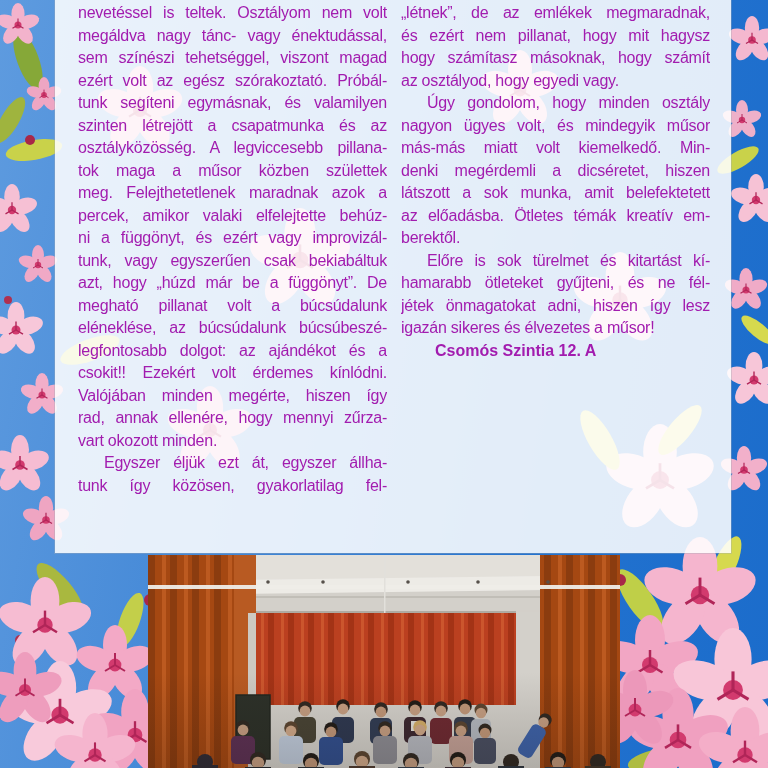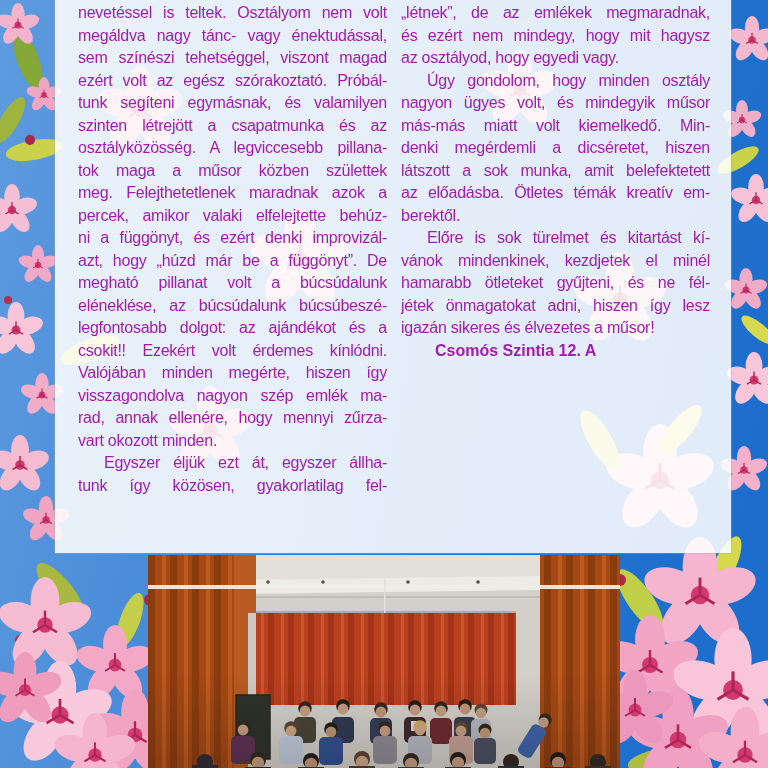--- a/index.html
+++ b/index.html
@@ -106,46 +106,46 @@
         <div class="line">nevetéssel is teltek. Osztályom nem volt</div>
         <div class="line">megáldva nagy tánc- vagy énektudással,</div>
         <div class="line">sem színészi tehetséggel, viszont magad</div>
         <div class="line">ezért volt az egész szórakoztató. Próbál-</div>
         <div class="line">tunk segíteni egymásnak, és valamilyen</div>
         <div class="line">szinten létrejött a csapatmunka és az</div>
         <div class="line">osztályközösség. A legviccesebb pillana-</div>
         <div class="line">tok maga a műsor közben születtek</div>
         <div class="line">meg. Felejthetetlenek maradnak azok a</div>
         <div class="line">percek, amikor valaki elfelejtette behúz-</div>
-        <div class="line">ni a függönyt, és ezért denki improvizál-</div>
+        <div class="line">ni a függönyt, és ezért vagy improvizál-</div>
+        <div class="line">tunk, vagy egyszerűen csak bekiabáltuk</div>
         <div class="line">azt, hogy „húzd már be a függönyt”. De</div>
         <div class="line">megható pillanat volt a búcsúdalunk</div>
         <div class="line">eléneklése, az búcsúdalunk búcsúbeszé-</div>
         <div class="line">legfontosabb dolgot: az ajándékot és a</div>
         <div class="line">csokit!! Ezekért volt érdemes kínlódni.</div>
         <div class="line">Valójában minden megérte, hiszen így</div>
-        <div class="line">visszagondolva nagyon szép emlék ma-</div>
         <div class="line">rad, annak ellenére, hogy mennyi zűrza-</div>
         <div class="line end">vart okozott minden.</div>
         <div class="line" style="padding-left: 26px;">Egyszer éljük ezt át, egyszer állha-</div>
         <div class="line">tunk így közösen, gyakorlatilag fel-</div>
       </div>
     <div class="col">
         <div class="line">„létnek”, de az emlékek megmaradnak,</div>
-        <div class="line">és ezért nem mindegy, hogy mit hagysz</div>
+        <div class="line">és ezért nem pillanat, hogy mit hagysz</div>
+        <div class="line">hogy számítasz másoknak, hogy számít</div>
         <div class="line end">az osztályod, hogy egyedi vagy.</div>
         <div class="line" style="padding-left: 26px;">Úgy gondolom, hogy minden osztály</div>
         <div class="line">nagyon ügyes volt, és mindegyik műsor</div>
         <div class="line">más-más miatt volt kiemelkedő. Min-</div>
         <div class="line">denki megérdemli a dicséretet, hiszen</div>
         <div class="line">látszott a sok munka, amit belefektetett</div>
         <div class="line">az előadásba. Ötletes témák kreatív em-</div>
         <div class="line end">berektől.</div>
         <div class="line" style="padding-left: 26px;">Előre is sok türelmet és kitartást kí-</div>
-        <div class="line">vánok mindenkinek, kezdjetek el minél</div>
         <div class="line">hamarabb ötleteket gyűjteni, és ne fél-</div>
         <div class="line">jétek önmagatokat adni, hiszen így lesz</div>
         <div class="line end">igazán sikeres és élvezetes a műsor!</div>
         <div class="line end bold" style="padding-left: 34px;">Csomós Szintia 12. A</div>
       </div>
   </div>
 </div>
 
 <div id="photo">
 <svg viewBox="0 0 472 213" width="472" height="213" xmlns="http://www.w3.org/2000/svg">

